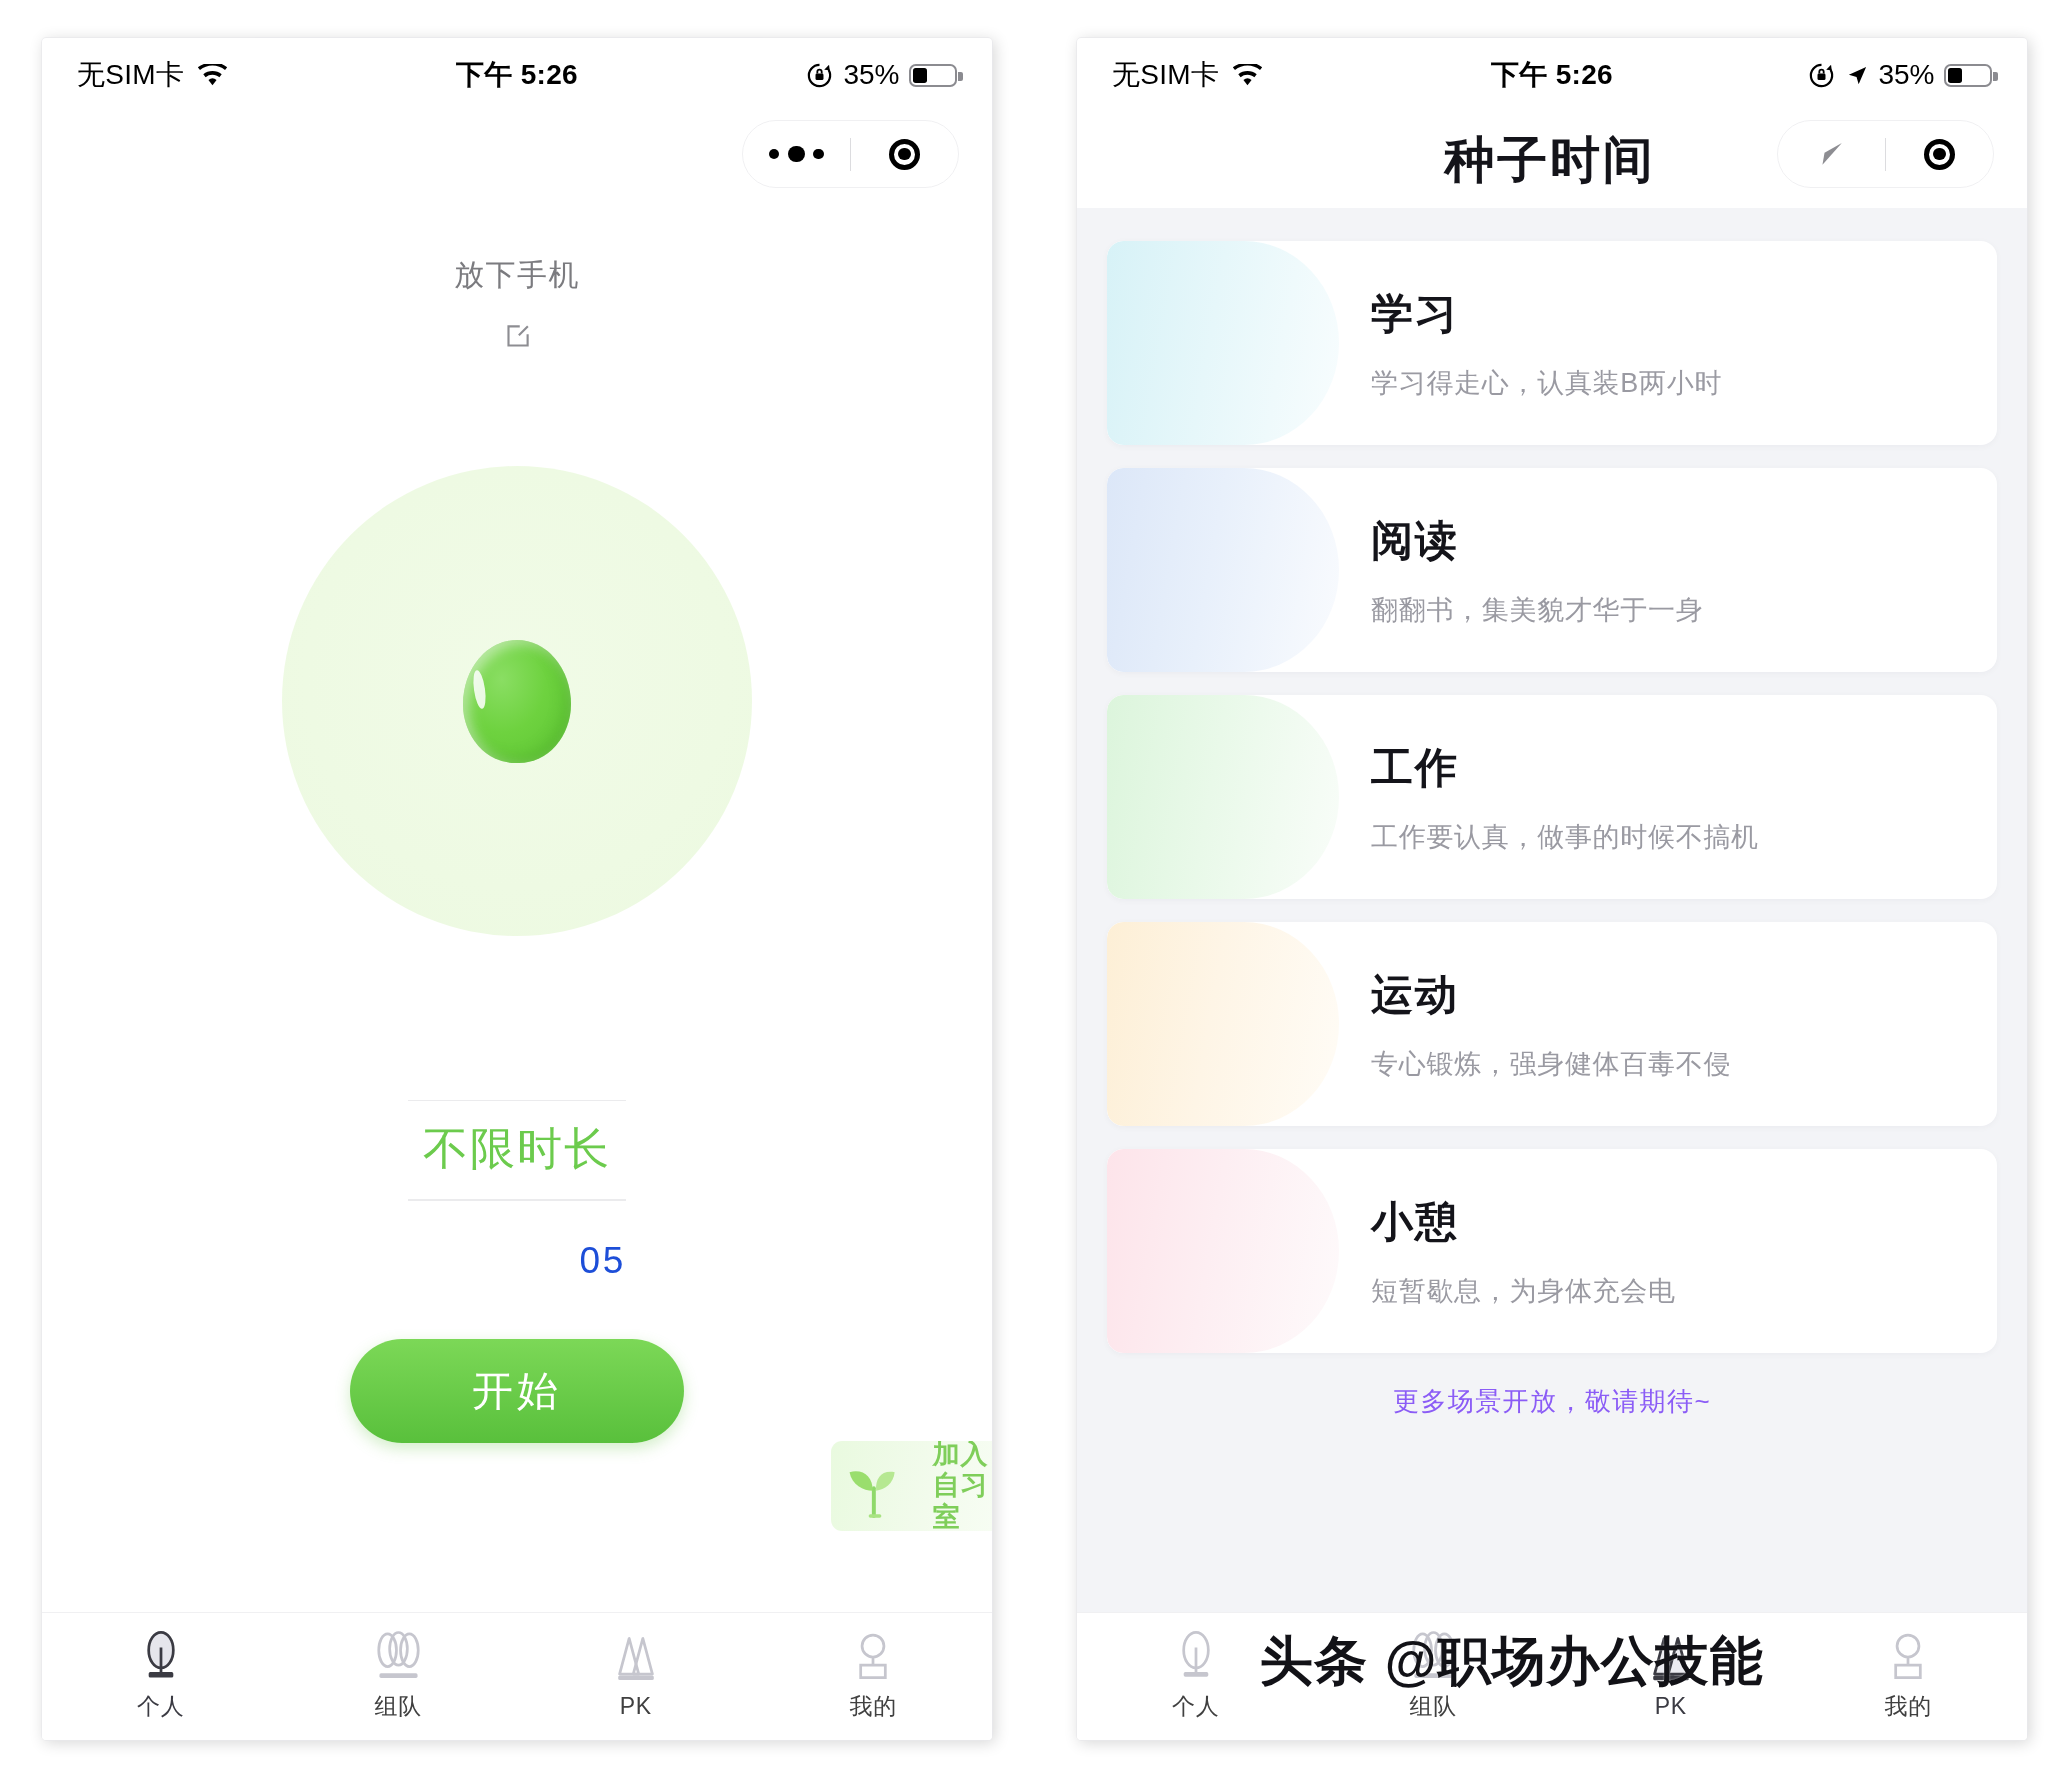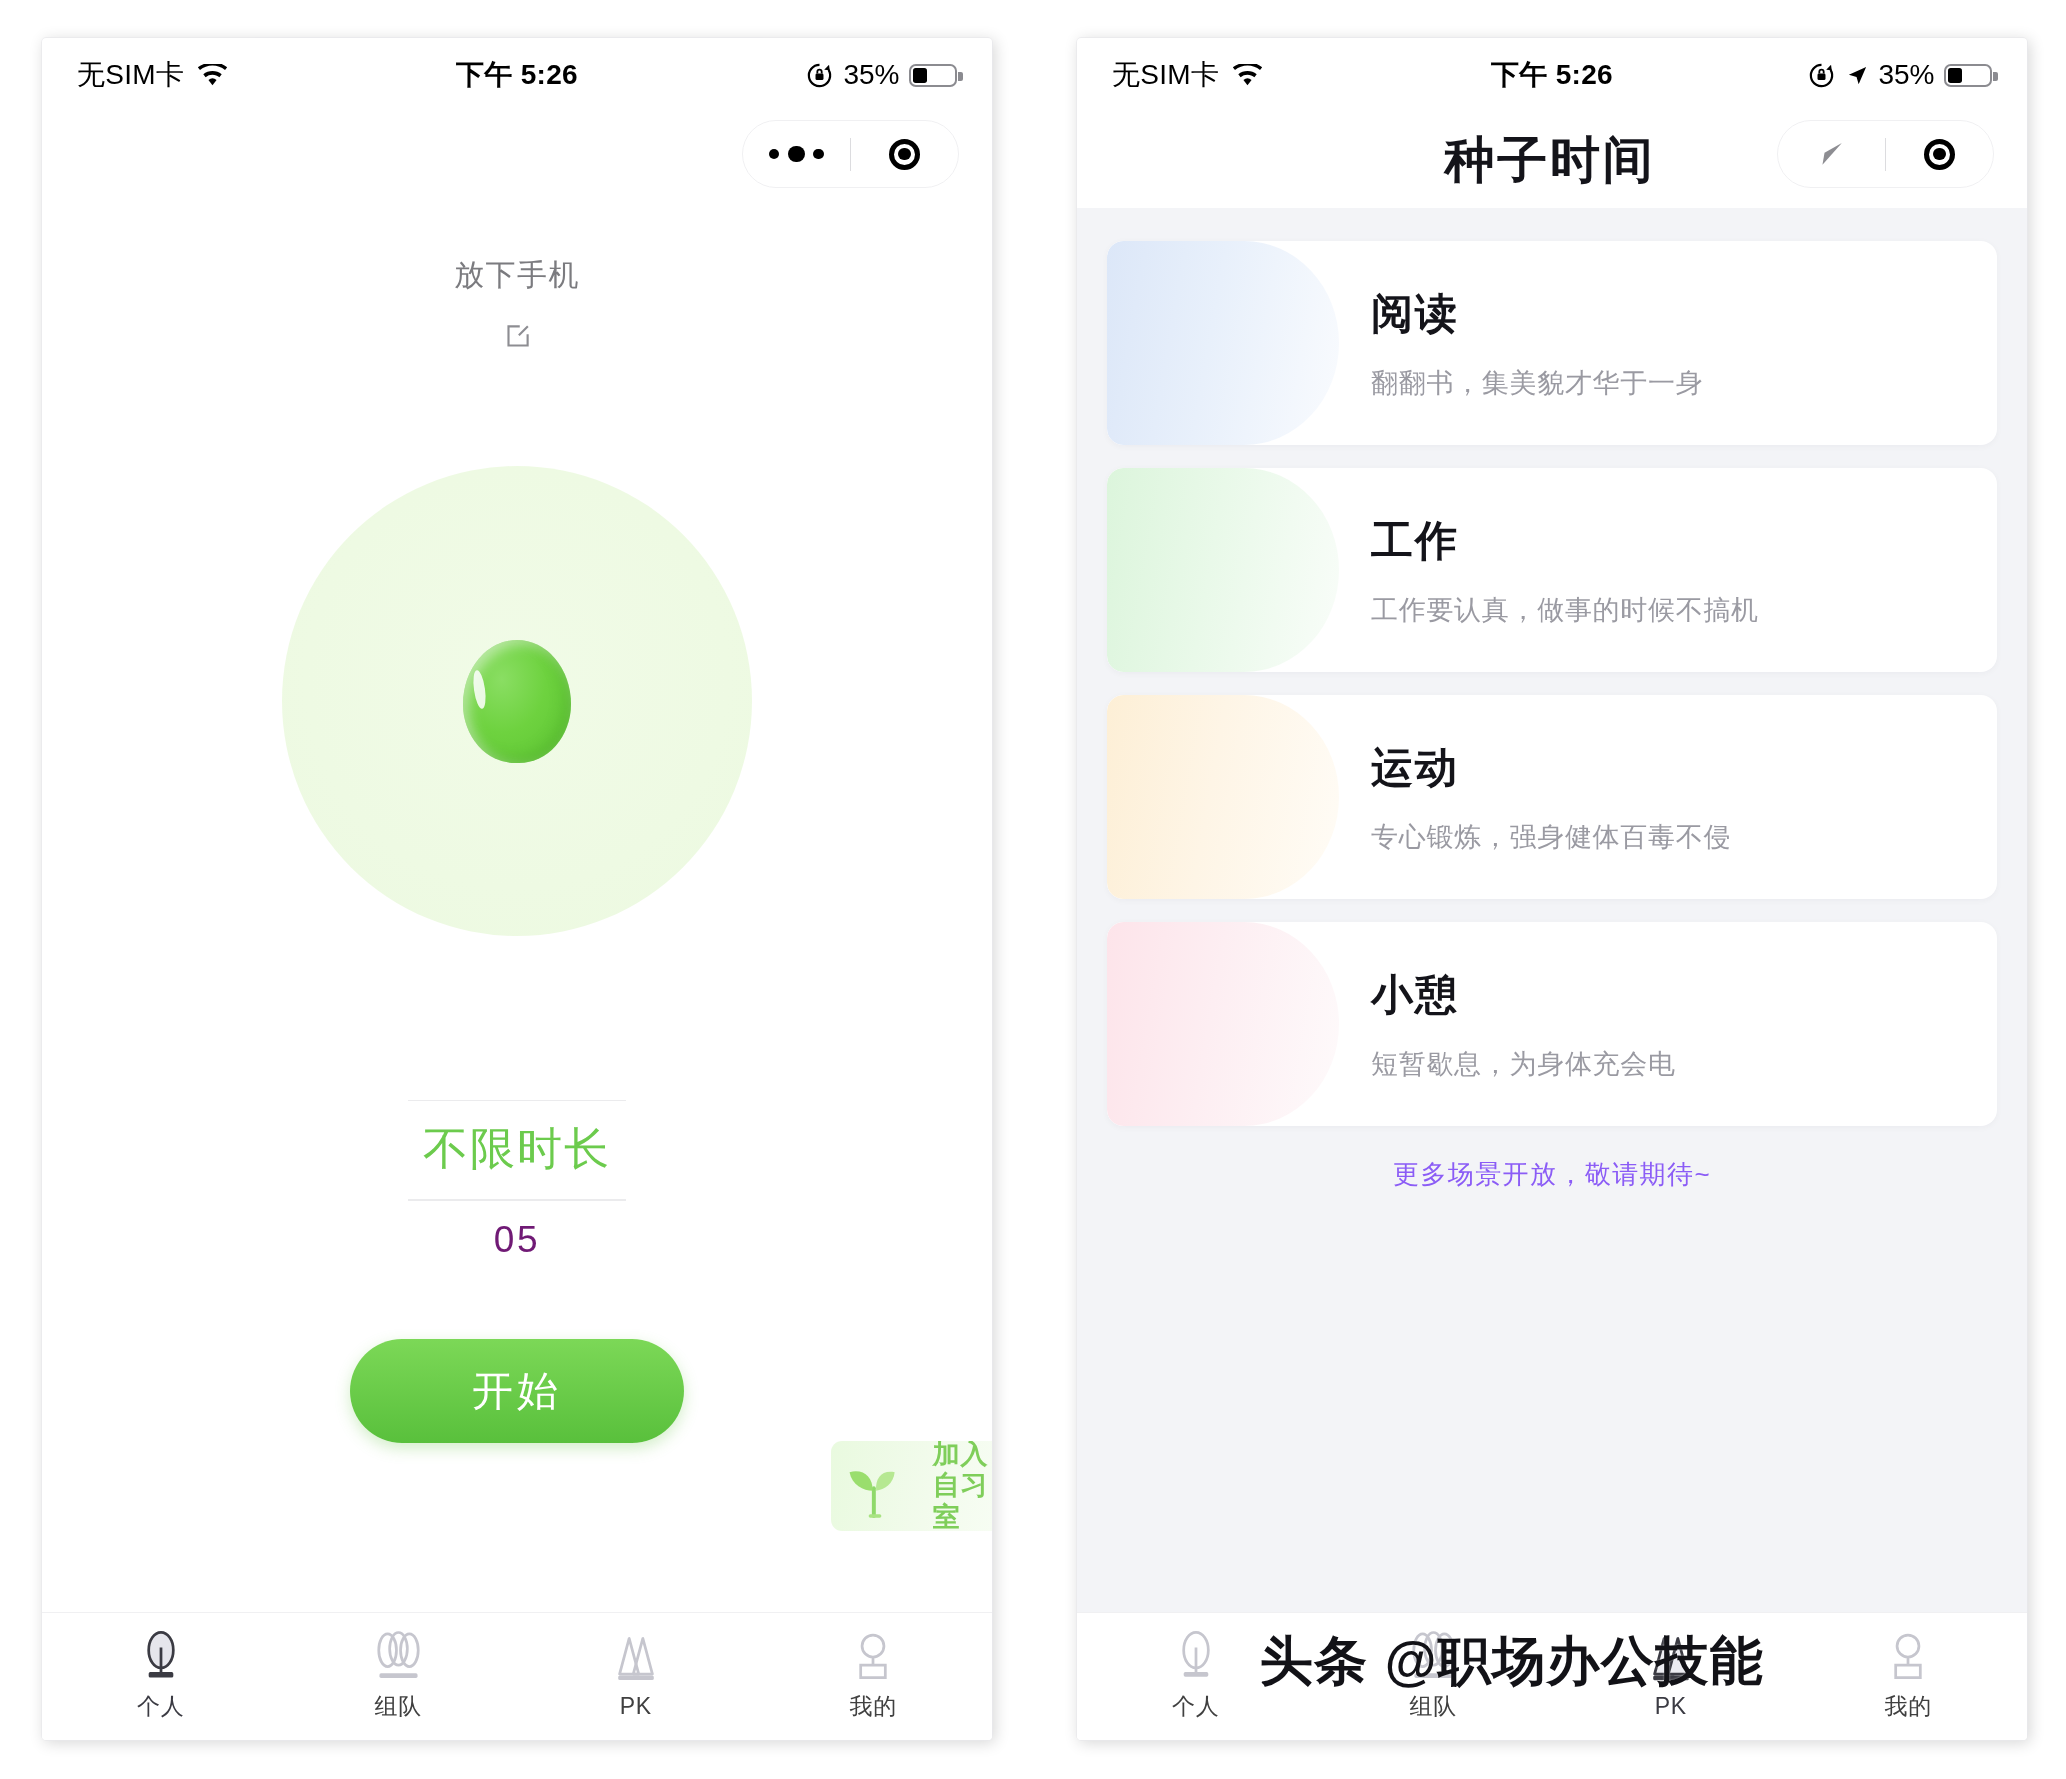--- a/index.html
+++ b/index.html
@@ -145,22 +145,22 @@
     position: absolute; left: 50%; top: 1062px;
     transform: translateX(-50%);
     width: 218px; text-align: center;
   }
   .duration .rule { height: 1.4px; background: #ebebed; }
   .duration-val {
     font-size: 45px; color: #6ccb4d; letter-spacing: 2px;
     padding: 17.7px 0 20.4px; font-weight: 400;
   }
   .duration-next {
-    font-size: 37px; color: #701a75; letter-spacing: 2.7px;
-    padding-top: 18px; font-weight: 400;
+    font-size: 37px; color: #1d4ed8; letter-spacing: 2.7px;
+    padding-top: 39px; font-weight: 400; text-align: right;
   }
 
   .start-btn {
     position: absolute; left: 50%; top: 1301px;
     transform: translateX(-50%);
     width: 334px; height: 104px;
     border-radius: 54px; border: none;
     background: linear-gradient(180deg, #7cd857 0%, #59c03c 100%);
     color: #fff; font-size: 41px; letter-spacing: 4.1px;
     font-family: inherit; cursor: pointer;
@@ -416,20 +416,27 @@
         <span class="target">
             <i></i>
           </span>
       </div>
     </div>
 
     <div class="R-title">种子时间</div>
 
     <div class="R-body">
 
+      <div class="scene-card">
+        <div class="scene-tint" style="background:linear-gradient(100deg,#d7f2f7 0%,#e6f7fa 45%,#f8fdfe 100%)"></div>
+        <div class="scene-text">
+          <div class="scene-name">学习</div>
+          <div class="scene-desc">学习得走心，认真装B两小时</div>
+        </div>
+      </div>
 
       <div class="scene-card">
         <div class="scene-tint" style="background:linear-gradient(100deg,#dce7f8 0%,#e8f0fb 45%,#f9fbfe 100%)"></div>
         <div class="scene-text">
           <div class="scene-name">阅读</div>
           <div class="scene-desc">翻翻书，集美貌才华于一身</div>
         </div>
       </div>
 
       <div class="scene-card">

